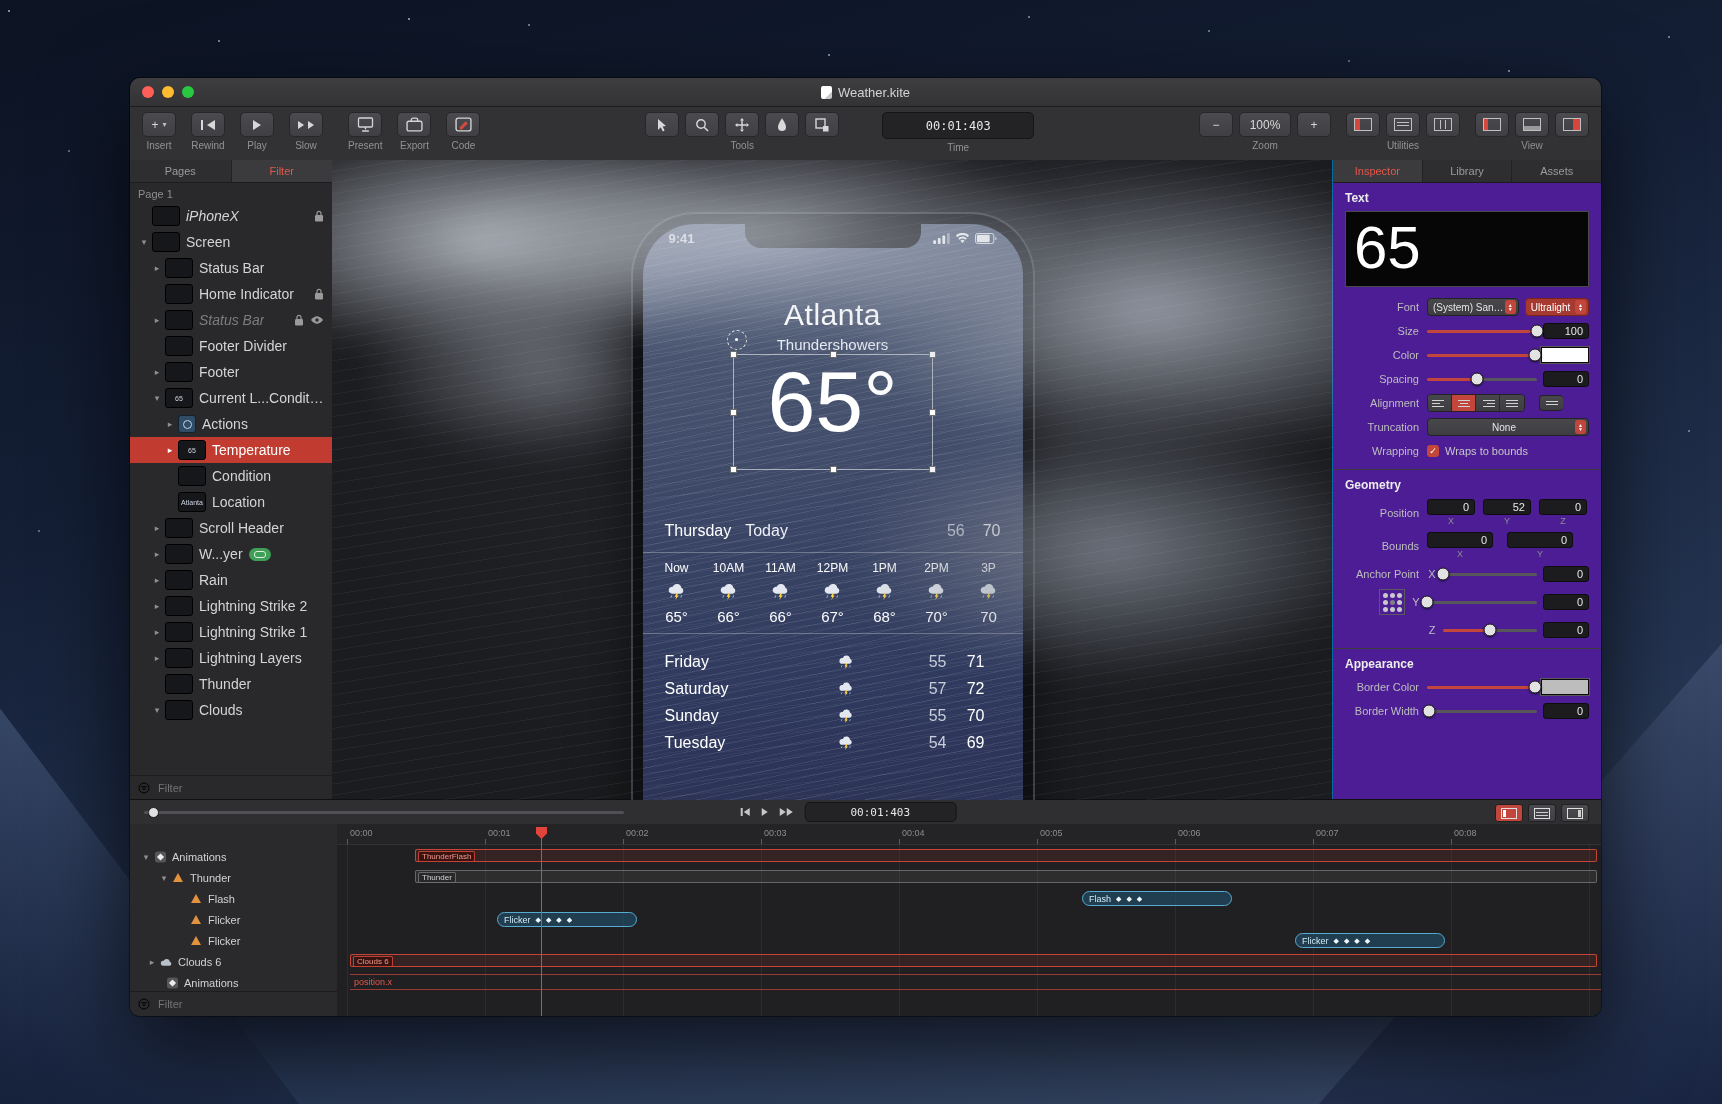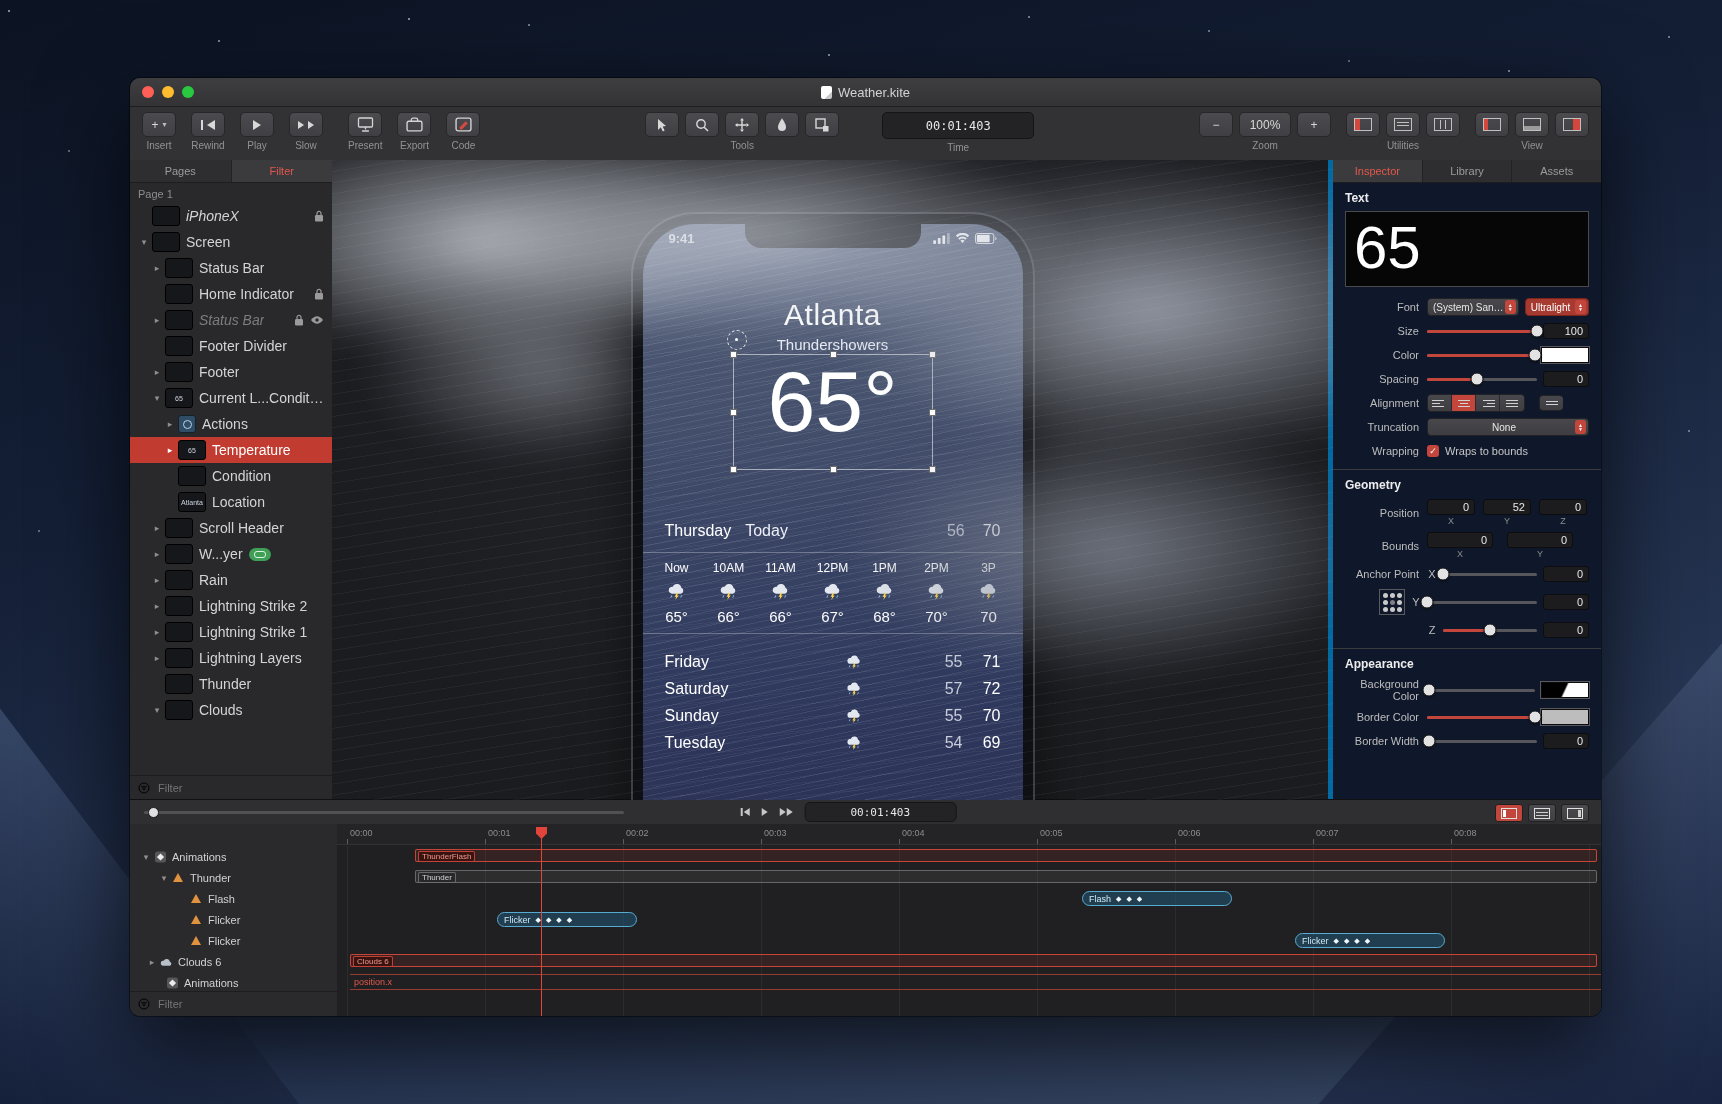--- a/index.html
+++ b/index.html
@@ -121,30 +121,30 @@
   .tday{font-size:16px;}
   .ttoday{font-size:16px;margin-left:14px;color:#eef1f7;}
   .tlow{margin-left:auto;color:#c7cdda;font-size:16px;}
   .thigh{margin-left:18px;font-size:16px;}
   .hourly{position:absolute;top:328px;left:0;right:0;display:flex;padding:8px 8px;z-index:3;
     border-top:1px solid rgba(255,255,255,.28);border-bottom:1px solid rgba(255,255,255,.28);box-sizing:border-box;}
   .hcol{flex:1;display:flex;flex-direction:column;align-items:center;gap:7px;}
   .htime{font-size:12px;color:#fff;}
   .htemp{font-size:15px;color:#fff;}
   .wicon{width:23px;height:19px;}
-  .daily{position:absolute;top:424px;left:0;right:0;padding:0 22px;z-index:3;box-sizing:border-box;}
+  .daily{position:absolute;top:424px;left:0;right:16px;padding:0 22px;z-index:3;box-sizing:border-box;}
   .drow{display:flex;align-items:center;height:27px;color:#fff;}
   .dday{width:118px;font-size:16px;}
   .dic{flex:1;display:flex;justify-content:center;}
   .dlow{width:38px;text-align:right;color:#c7cdda;font-size:16px;}
   .dhigh{width:38px;text-align:right;font-size:16px;}
 
   
-  .inspector{position:absolute;right:0;top:82px;bottom:216px;width:268px;background:#0f172a;
-    border-left:5px solid #0369a1;font-size:11px;color:#c6c6c6;overflow:hidden;}
+  .inspector{position:absolute;right:0;top:82px;bottom:216px;width:268px;background:#4c1d95;
+    border-left:1px solid #0369a1;font-size:11px;color:#c6c6c6;overflow:hidden;}
   .itabs{height:22px;display:flex;border-bottom:1px solid #1d1d1f;background:#2e2e30;}
   .itab{flex:1;display:flex;align-items:center;justify-content:center;font-size:11px;color:#9b9b9b;border-right:1px solid #222224;}
   .itab:last-child{border-right:none;}
   .itab.active{background:#3b3b3e;color:#e2574b;}
   .isech{font-size:12px;font-weight:bold;color:#ececec;padding:8px 12px 4px;}
   .isep{height:1px;background:#3c3c3e;margin:6px 0 0;}
   .preview{margin:2px 12px 8px;height:74px;background:#060607;border:1px solid #4a4a4c;color:#fff;
     font-size:60px;font-weight:200;line-height:72px;padding-left:8px;overflow:hidden;}
   .irow{display:flex;align-items:center;padding:3px 12px 3px 0;min-height:18px;}
   .ilabel{width:86px;text-align:right;padding-right:8px;flex:none;color:#bdbdbd;}
@@ -909,29 +909,20 @@
             <span class="sfill" style="width:50%;"></span>
             <span class="sknob" style="left:50%;"></span>
           </span>
         <span class="nfield">0</span>
       </span>
     </div>
 
     <div class="isep"></div>
     <div class="isech">Appearance</div>
     <div class="irow">
-      <span class="ilabel">Background Color</span>
-      <span class="ictrl">
-        <span class="slider">
-            <span class="sknob" style="left:2%;"></span>
-          </span>
-        <span class="swatch bw"></span>
-      </span>
-    </div>
-    <div class="irow">
       <span class="ilabel">Border Color</span>
       <span class="ictrl">
         <span class="slider">
             <span class="sfill" style="width:100%;"></span>
             <span class="sknob" style="left:100%;"></span>
           </span>
         <span class="swatch gray"></span>
       </span>
     </div>
     <div class="irow">

